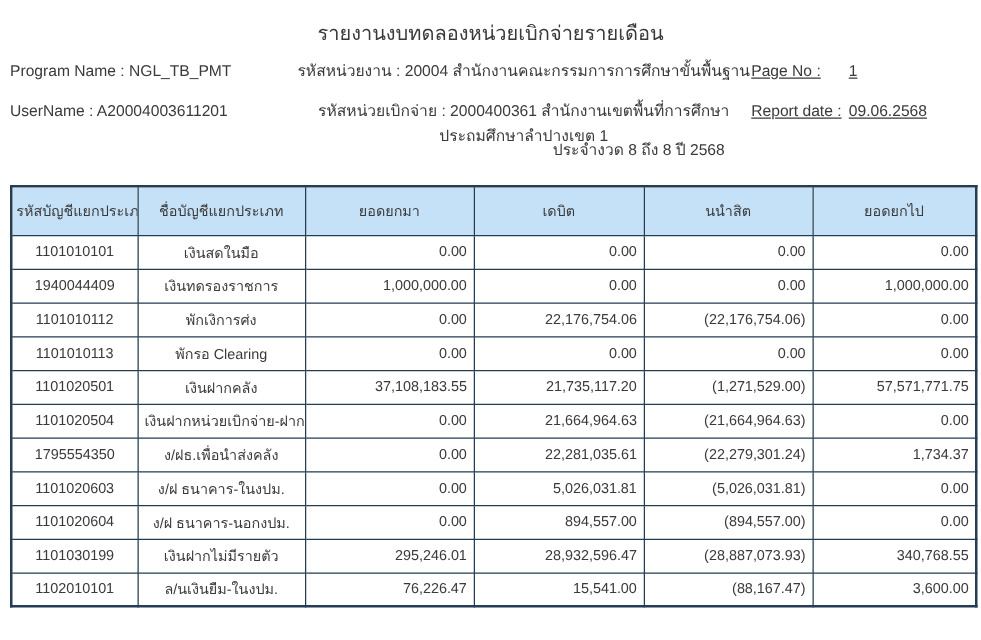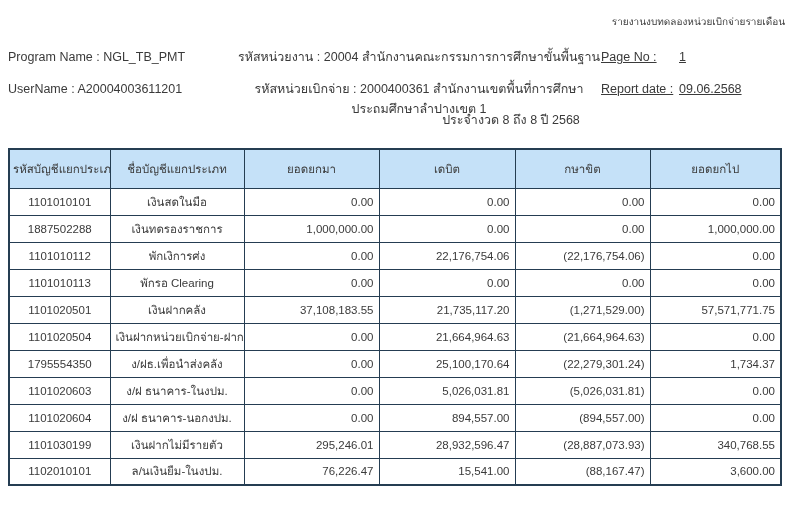--- a/index.html
+++ b/index.html
@@ -7,21 +7,21 @@
     --header-bg:#c5e1f8;
     --text:#3a3a3a;
   }
   *{box-sizing:border-box;margin:0;padding:0;}
   html,body{width:785px;height:512px;background:#ffffff;overflow:hidden;}
   body{font-family:"Liberation Sans",sans-serif;color:var(--text);}
   .page{position:relative;width:785px;height:512px;background:#fff;}
 
   .rpt-title{
     position:absolute;top:14px;left:0;right:0;
-    text-align:right;font-size:10px;
+    text-align:center;font-size:16px;
   }
 
   .hdr-row{
     position:absolute;left:0;right:0;
     display:flex;align-items:baseline;font-size:12.5px;
   }
   .hdr-row.r1{top:47px;}
   .hdr-row.r2{top:79px;}
   .hdr-row.r3{top:110px;}
   .hdr-left{width:237px;padding-left:8px;flex:none;}
@@ -88,35 +88,35 @@
         <col style="width:136px">
           <col style="width:135px">
           <col style="width:131px">
       </colgroup>
       <thead>
         <tr>
           <th>รหัสบัญชีแยกประเภท</th>
           <th>ชื่อบัญชีแยกประเภท</th>
           <th>ยอดยกมา</th>
           <th>เดบิต</th>
-          <th>กษาขิต</th>
+          <th>นนำสิต</th>
           <th>ยอดยกไป</th>
         </tr>
       </thead>
       <tbody>
           <tr>
             <td class="left">1101010101</td>
             <td class="left">เงินสดในมือ</td>
             <td class="num">0.00</td>
             <td class="num">0.00</td>
             <td class="num">0.00</td>
             <td class="num">0.00</td>
           </tr>
           <tr>
-            <td class="left">1887502288</td>
+            <td class="left">1940044409</td>
             <td class="left">เงินทดรองราชการ</td>
             <td class="num">1,000,000.00</td>
             <td class="num">0.00</td>
             <td class="num">0.00</td>
             <td class="num">1,000,000.00</td>
           </tr>
           <tr>
             <td class="left">1101010112</td>
             <td class="left">พักเงิการศ่ง</td>
             <td class="num">0.00</td>
@@ -145,21 +145,21 @@
             <td class="left">เงินฝากหน่วยเบิกจ่าย-ฝากคลัง</td>
             <td class="num">0.00</td>
             <td class="num">21,664,964.63</td>
             <td class="num">(21,664,964.63)</td>
             <td class="num">0.00</td>
           </tr>
           <tr>
             <td class="left">1795554350</td>
             <td class="left">ง/ฝธ.เพื่อนำส่งคลัง</td>
             <td class="num">0.00</td>
-            <td class="num">25,100,170.64</td>
+            <td class="num">22,281,035.61</td>
             <td class="num">(22,279,301.24)</td>
             <td class="num">1,734.37</td>
           </tr>
           <tr>
             <td class="left">1101020603</td>
             <td class="left">ง/ฝ ธนาคาร-ในงปม.</td>
             <td class="num">0.00</td>
             <td class="num">5,026,031.81</td>
             <td class="num">(5,026,031.81)</td>
             <td class="num">0.00</td>

